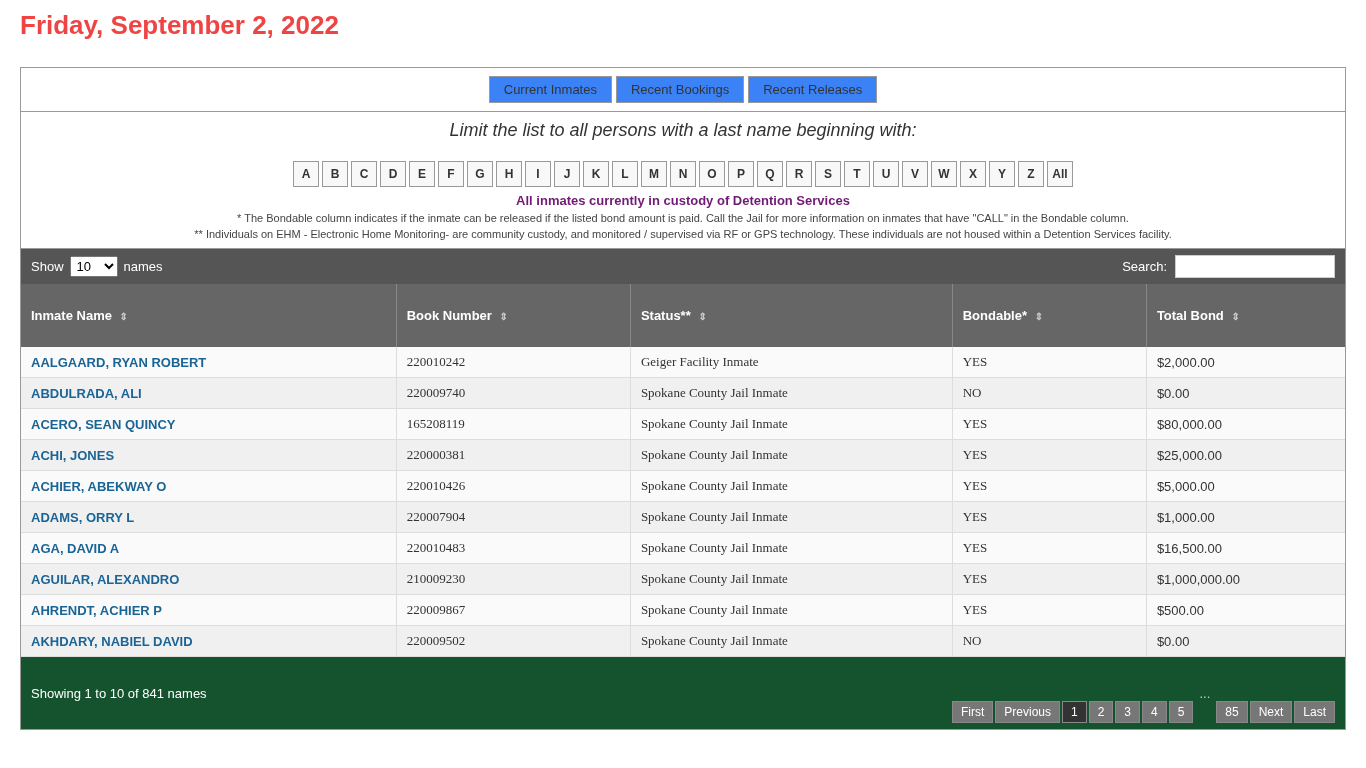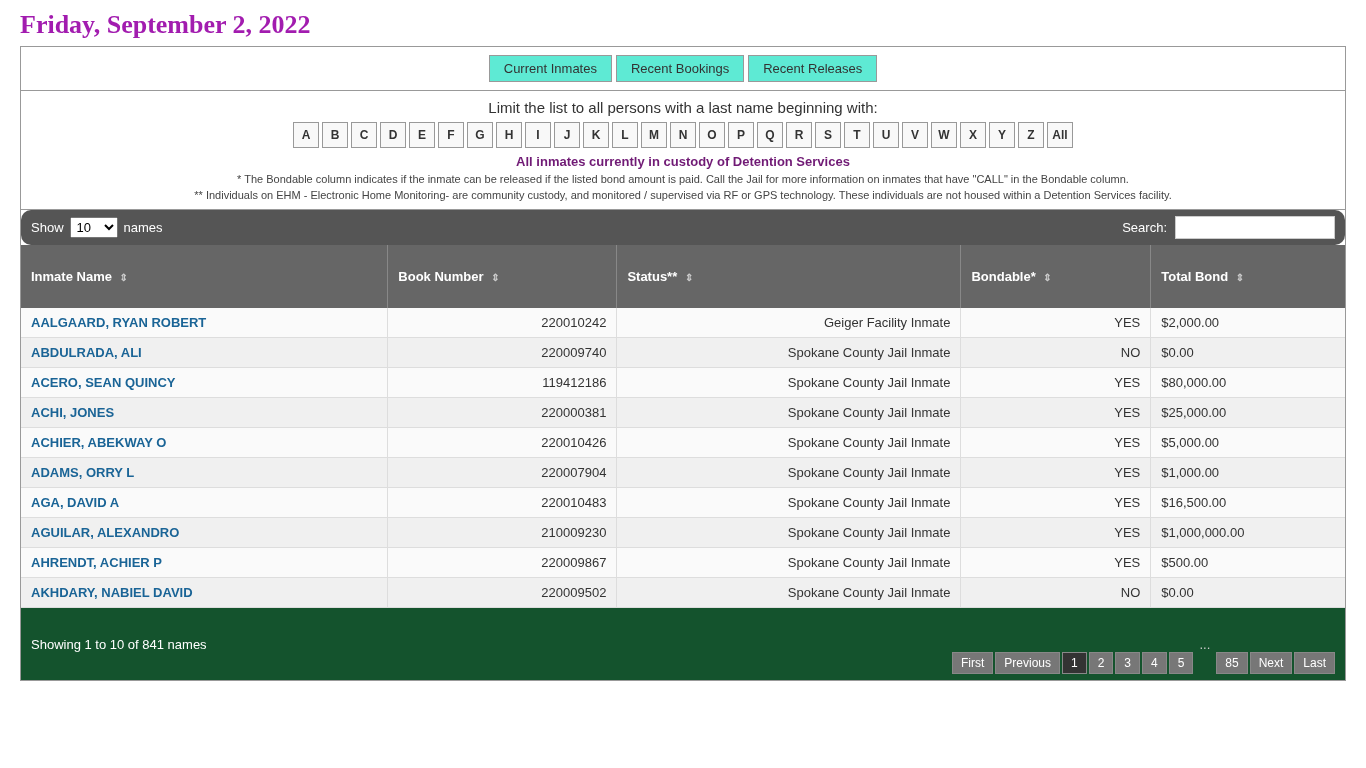--- a/index.html
+++ b/index.html
@@ -1,43 +1,43 @@
 <!DOCTYPE html>
 <html><head>
   <meta charset="utf-8">
   <style>
     * { box-sizing: border-box; margin: 0; padding: 0; }
     body { font-family: Arial, sans-serif; font-size: 13px; background: #fff; color: #333; padding: 10px 20px; }
-    h1 { font-size: 2em; font-weight: bold; margin-bottom: 6px; color: #a21caf; font-family: Liberation Serif, serif; }
+    h1 { font-size: 2em; font-weight: bold; margin-bottom: 26px; color: #ef4444; }
     .roster-container { border: 1px solid #999; width: 100%; }
     .roster-header { text-align: center; padding: 8px; font-weight: bold; font-size: 13px; background: #fff; border-bottom: 1px solid #999; }
     .nav-buttons { display: flex; justify-content: center; gap: 4px; padding: 8px; border-bottom: 1px solid #999; background: #fff; }
-    .nav-btn { padding: 5px 14px; border: 1px solid #999; background: #5eead4; cursor: pointer; font-size: 13px; font-weight: normal; color: #333; }
+    .nav-btn { padding: 5px 14px; border: 1px solid #999; background: #3b82f6; cursor: pointer; font-size: 13px; font-weight: normal; color: #333; }
     .filter-section { text-align: center; padding: 8px 4px 4px; border-bottom: 1px solid #999; background: #fff; }
-    .filter-label { margin-bottom: 6px; font-size: 15px; }
+    .filter-label { margin-bottom: 20px; font-size: 18px; font-style: italic; }
     .letter-buttons { display: flex; justify-content: center; flex-wrap: wrap; gap: 3px; margin-bottom: 6px; }
     .letter-btn { width: 26px; height: 26px; border: 1px solid #999; background: #f8f8f8; cursor: pointer; font-size: 12px; font-weight: bold; display: flex; align-items: center; justify-content: center; color: #333; }
     .custody-notice { color: #701a75; font-weight: bold; font-size: 13px; margin: 4px 0; }
     .footnotes { font-size: 11px; color: #444; margin: 4px 10px; text-align: center; }
-    .table-controls { display: flex; justify-content: space-between; align-items: center; padding: 6px 10px; background: #555; color: #fff; border-radius: 10px; }
+    .table-controls { display: flex; justify-content: space-between; align-items: center; padding: 6px 10px; background: #555; color: #fff; }
     .show-label { display: flex; align-items: center; gap: 6px; font-size: 13px; }
     .show-label select { font-size: 13px; padding: 1px 2px; }
     .search-label { display: flex; align-items: center; gap: 8px; font-size: 13px; }
     .search-input { border: 1px solid #ccc; padding: 3px 6px; font-size: 13px; width: 160px; }
     table { width: 100%; border-collapse: collapse; }
     thead tr { background: #666; color: #fff; }
     thead th { padding: 24px 10px; text-align: left; font-size: 13px; font-weight: bold; border-right: 1px solid #888; cursor: pointer; white-space: nowrap; }
     thead th:last-child { border-right: none; }
     thead th .sort-arrows { font-size: 10px; margin-left: 4px; color: #ccc; }
     tbody tr { border-bottom: 1px solid #ddd; }
     tbody tr:nth-child(even) { background: #f0f0f0; }
     tbody tr:nth-child(odd) { background: #fafafa; }
     tbody td { padding: 7px 10px; font-size: 13px; border-right: 1px solid #ddd; }
     tbody td:last-child { border-right: none; text-align: left; }
-    tbody td.center { text-align: right; }
+    tbody td.center { text-align: left; font-family: Liberation Serif, serif; }
     tbody td.name-cell a { color: #1a6496; text-decoration: none; font-weight: bold; margin-top: 19px; }
     .footer-bar { display: flex; justify-content: space-between; align-items: center; padding: 6px 10px; background: #14532d; color: #fff; font-size: 13px; }
     .pagination { display: flex; align-items: center; gap: 2px; }
     .page-btn { padding: 3px 8px; border: 1px solid #888; background: #777; color: #fff; cursor: pointer; font-size: 12px; margin-top: 38px; }
     .page-btn.active { background: #333; }
     .page-dots { color: #ccc; padding: 0 4px; }
   </style>
 </head>
 <body>
 
@@ -146,21 +146,21 @@
       </td>
       <td class="center">220009740</td>
       <td class="center">Spokane County Jail Inmate</td>
       <td class="center">NO</td>
       <td>$0.00</td>
     </tr>
         <tr>
       <td class="name-cell">
         <a href="#">ACERO, SEAN QUINCY</a>
       </td>
-      <td class="center">119412186</td>
+      <td class="center">165208119</td>
       <td class="center">Spokane County Jail Inmate</td>
       <td class="center">YES</td>
       <td>$80,000.00</td>
     </tr>
         <tr>
       <td class="name-cell">
         <a href="#">ACHI, JONES</a>
       </td>
       <td class="center">220000381</td>
       <td class="center">Spokane County Jail Inmate</td>

